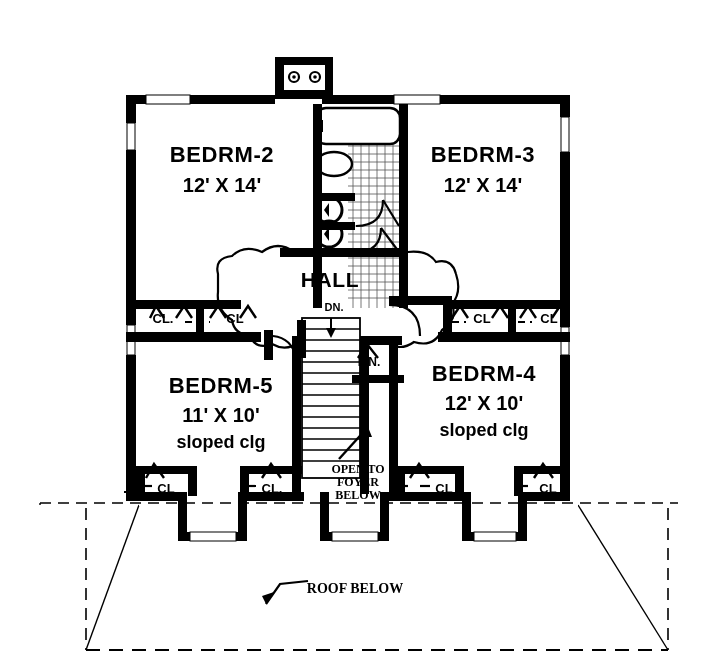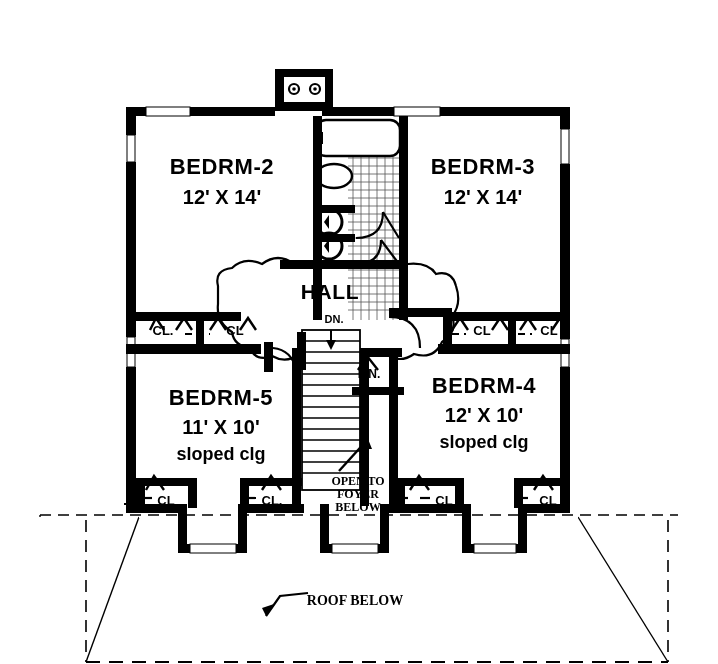--- a/index.html
+++ b/index.html
@@ -2,21 +2,21 @@
 <html><head>
 <meta charset="utf-8">
 <style>
   html,body{margin:0;padding:0;background:#ffffff;}
   body{
     width:718px;height:664px;
     font-family:"Liberation Sans", sans-serif;
     overflow:hidden;
     position:relative;
   }
-  #plan-root{position:absolute;left:0;top:12px;width:718px;height:494px;}
+  #plan-root{position:absolute;left:0;top:0;width:718px;height:494px;}
   svg#floorplan{display:block;width:718px;height:664px;}
   .room-name{
     font-family:"Liberation Sans", sans-serif;
     font-weight:bold;
     letter-spacing:0.6px;
   }
   .dim-text{
     font-family:"Liberation Sans", sans-serif;
     font-weight:bold;
   }

